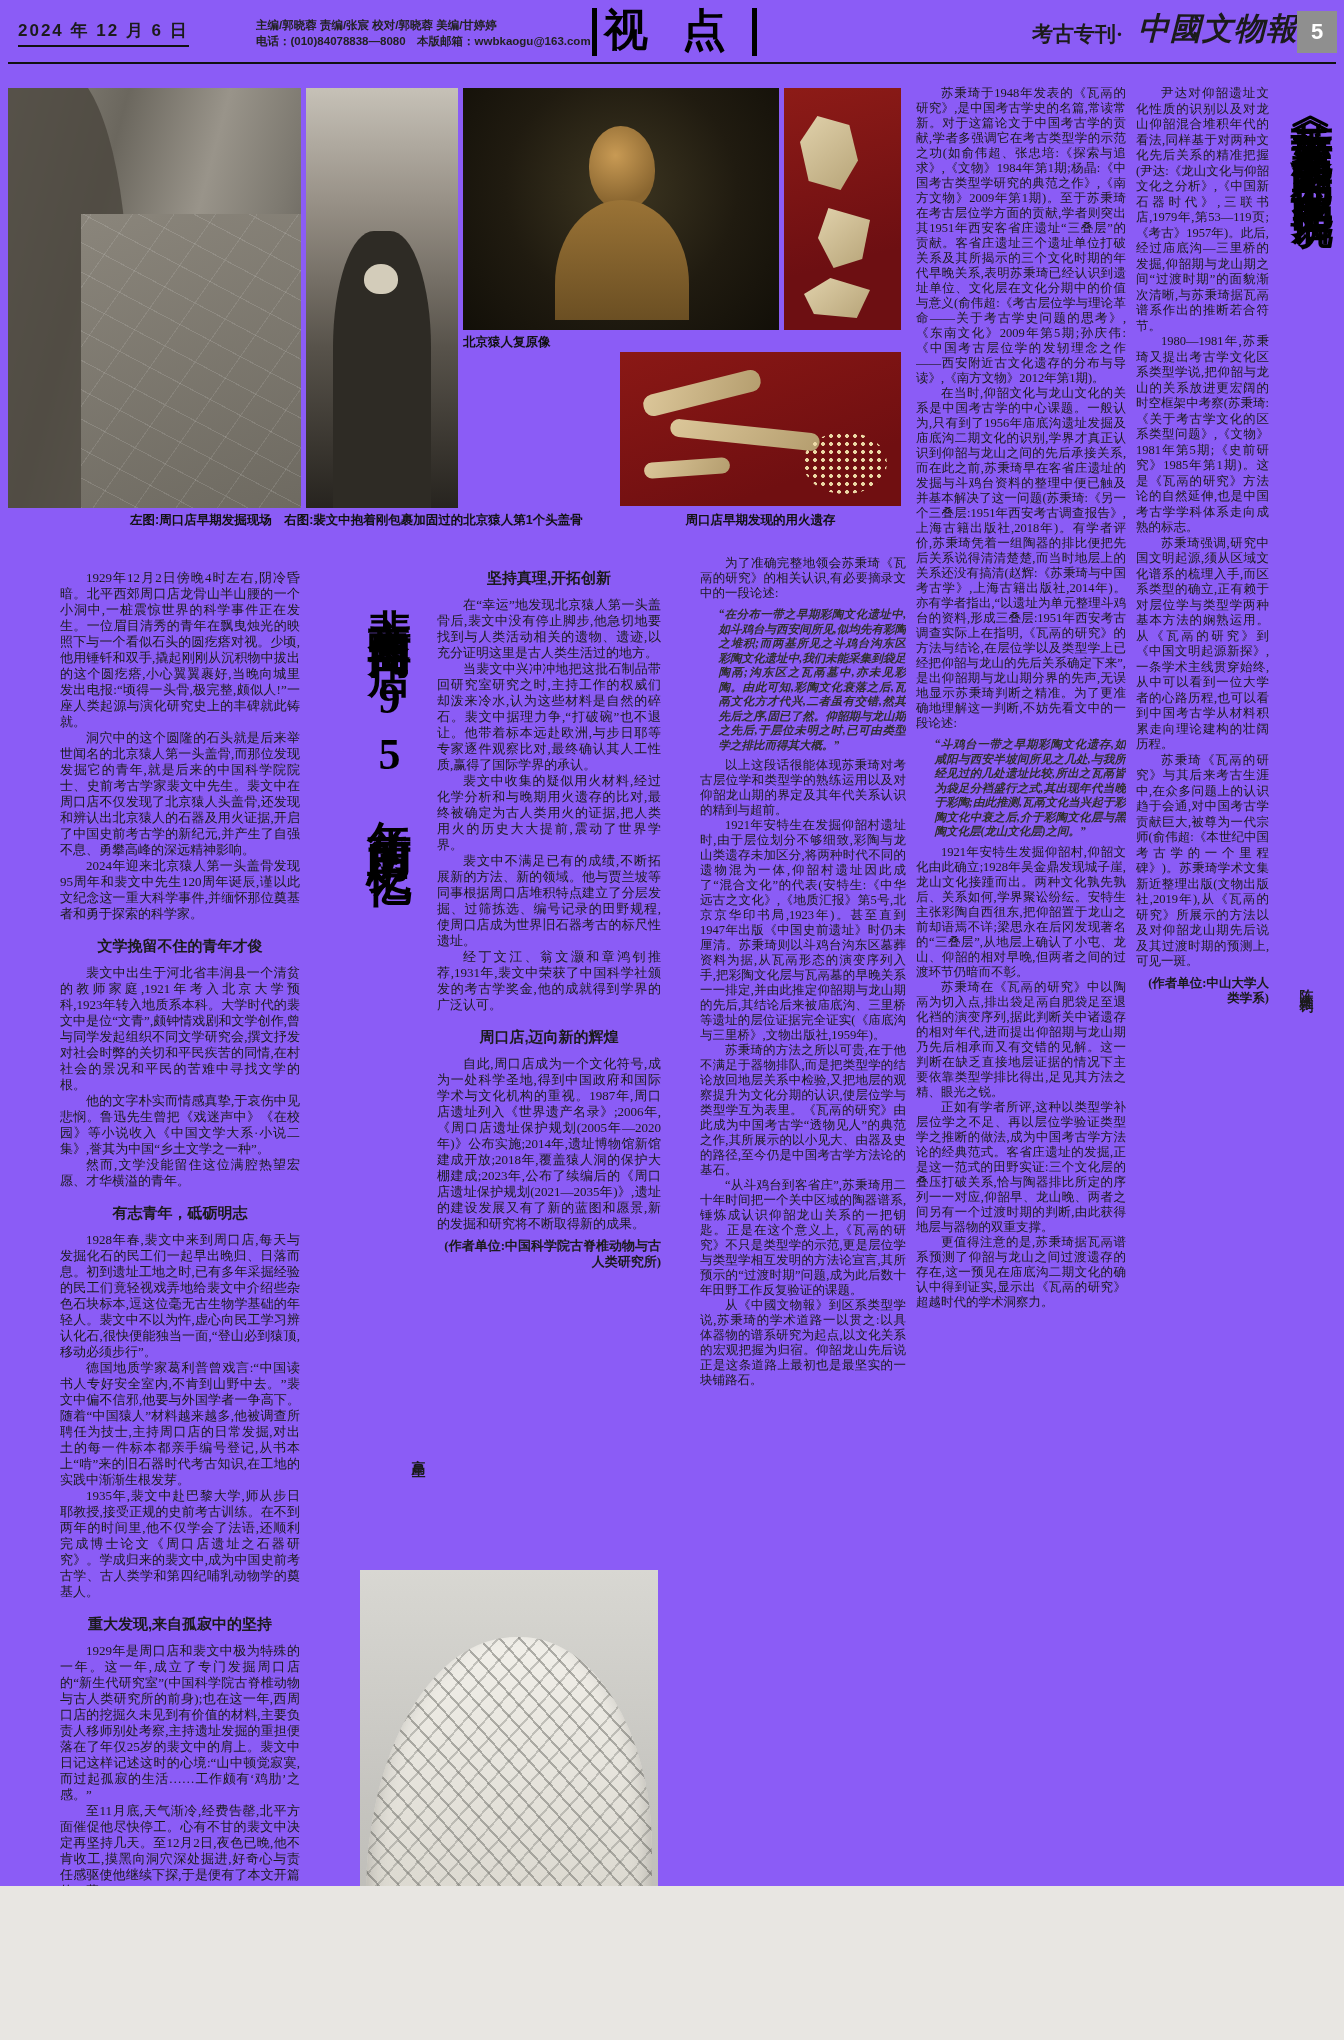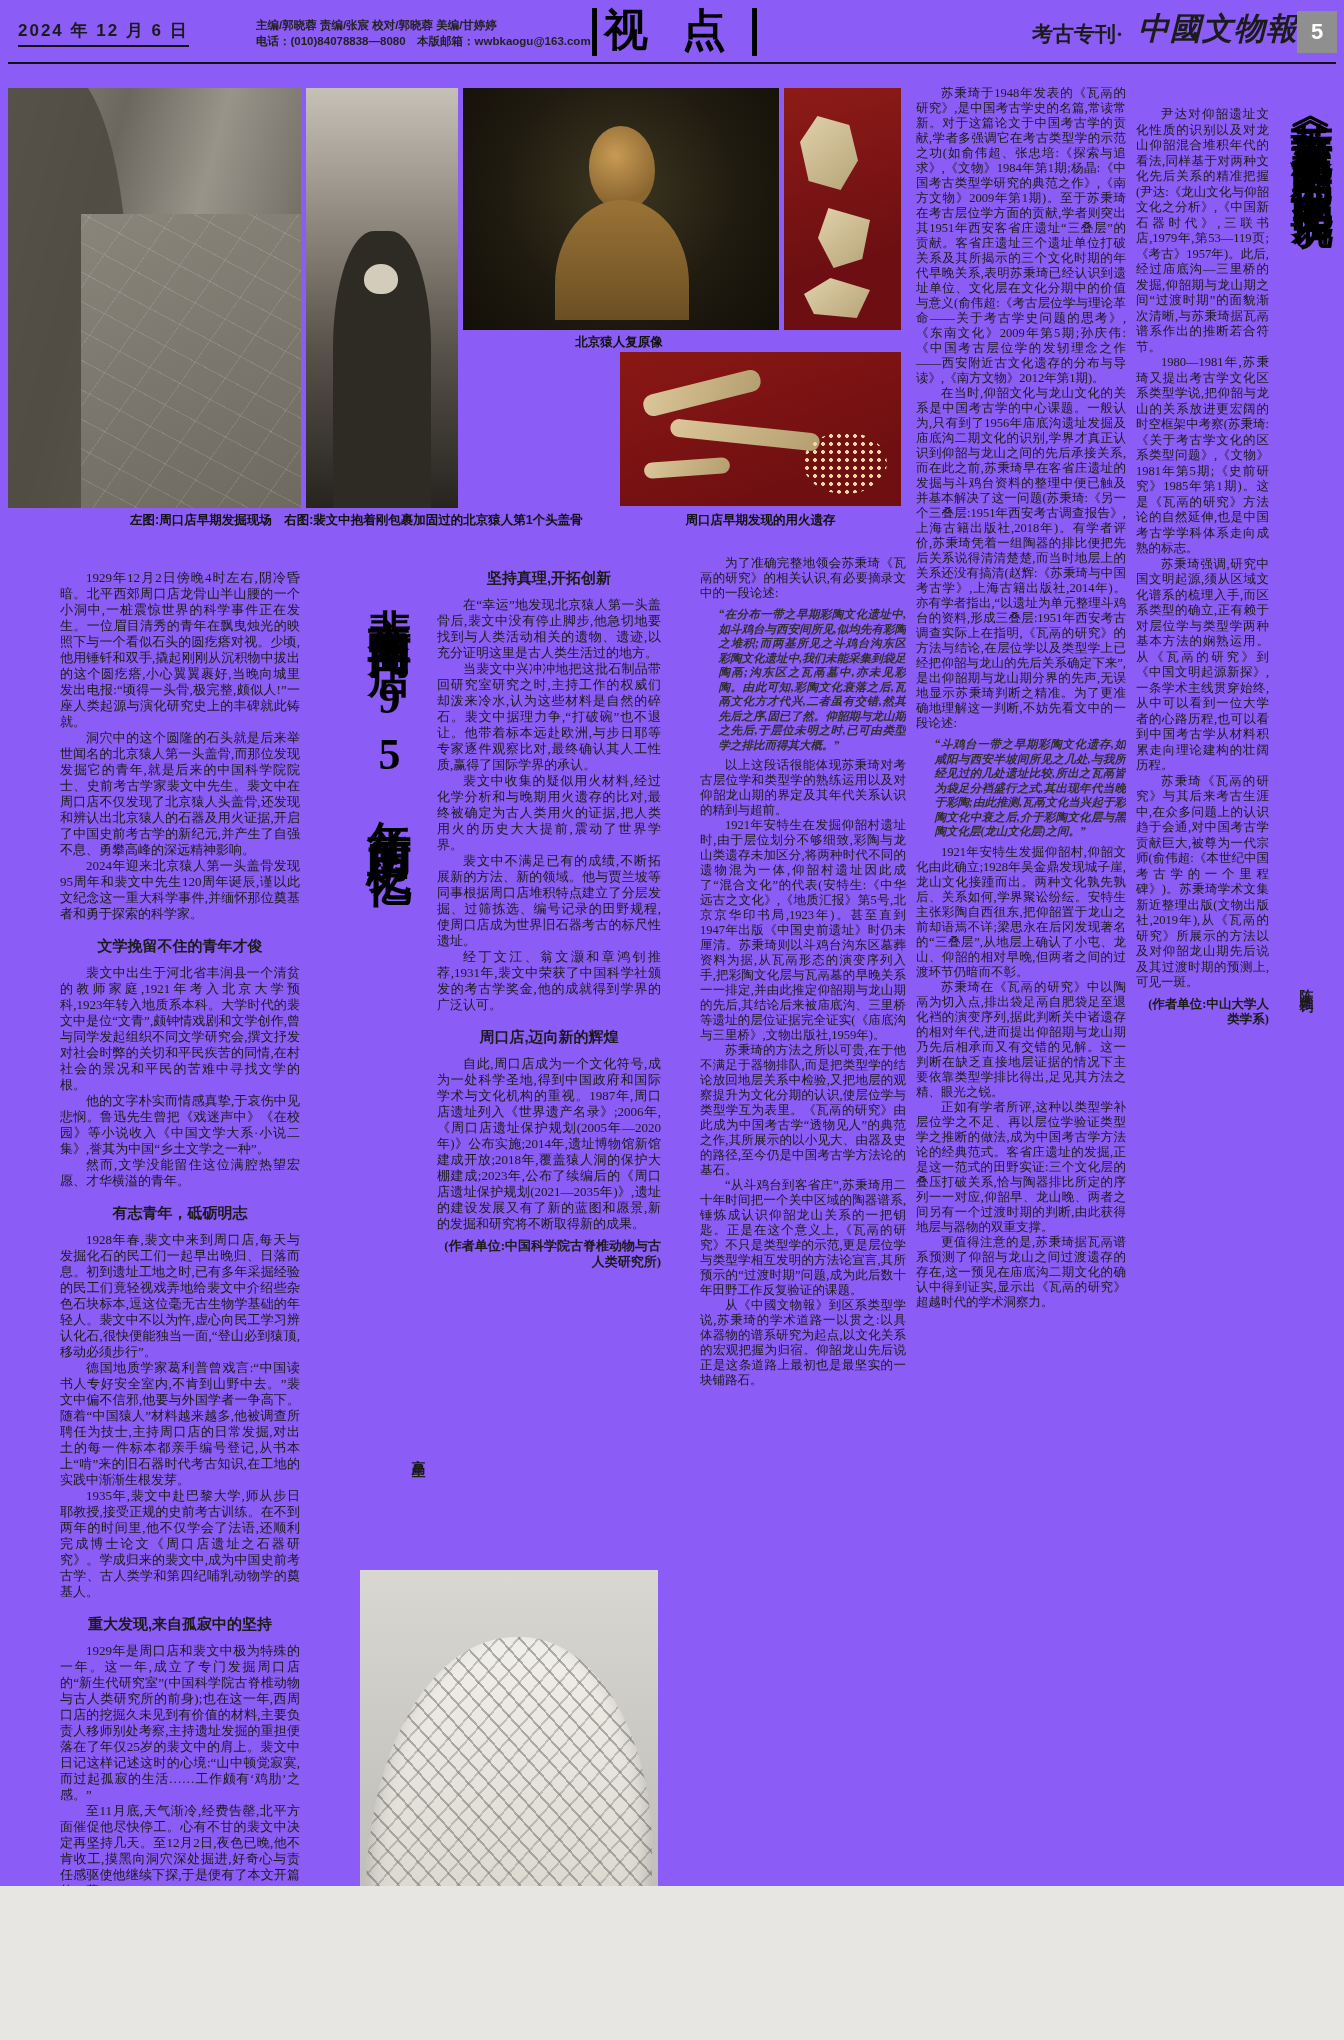--- a/index.html
+++ b/index.html
@@ -45,35 +45,35 @@
   .s2{left:34px;top:120px;width:52px;height:60px;clip-path:polygon(20% 0,100% 20%,85% 85%,30% 100%,0 50%);}
   .s3{left:20px;top:190px;width:66px;height:40px;clip-path:polygon(0 40%,40% 0,100% 30%,80% 100%,15% 90%);}
   .ph5{left:620px;top:352px;width:281px;height:154px;background:linear-gradient(160deg,#8a1815,#700f11 75%);}
   .bone{position:absolute;background:linear-gradient(120deg,#dcc79a,#b49d6e);border-radius:10px;}
   .b1{left:22px;top:30px;width:120px;height:22px;transform:rotate(-14deg);}
   .b2{left:50px;top:74px;width:150px;height:18px;transform:rotate(6deg);}
   .b3{left:24px;top:108px;width:86px;height:16px;transform:rotate(-4deg);}
   .dots{position:absolute;right:14px;bottom:12px;width:84px;height:62px;border-radius:50%;
        background:radial-gradient(#ecd9a6 1.6px,transparent 2.2px);background-size:8px 8px;}
   .capL{left:130px;top:512px;width:540px;}
-  .capBust{left:463px;top:334px;width:312px;text-align:center;font-family:Liberation Serif, serif;}
+  .capBust{left:463px;top:334px;width:312px;text-align:left;font-family:Liberation Serif, serif;}
   .capFire{left:620px;top:512px;width:281px;text-align:center;}
   
   .col{text-align:justify;overflow:hidden;}
   .col p.para{margin:0;text-indent:2em;}
   .colL{font:13px/16px "Liberation Serif","DejaVu Serif",serif;}
   .colR{font:12.5px/15px "Liberation Serif","DejaVu Serif",serif;}
   .sec-h{font:700 15px/1 "Liberation Sans","DejaVu Sans",sans-serif;text-align:center;margin:16px 0 12px;}
   .quote{font:italic 700 11.5px/14.5px "Liberation Serif",serif;color:#30302e;margin:6px 0 6px 1.6em;text-indent:0;}
   .unit{margin:6px 0 0;text-align:right;font-weight:700;text-indent:0;}
   .c-left1{left:60px;top:570px;width:240px;height:1440px;}
   .c-left2{left:437px;top:554px;width:224px;height:998px;}
   .c-ra{left:700px;top:556px;width:206px;height:1452px;}
   .c-rb{left:916px;top:86px;width:210px;height:1924px;}
-  .c-rc{left:1136px;top:86px;width:133px;height:1924px;line-height:15.5px;margin-top:21px;}
+  .c-rc{left:1136px;top:86px;width:133px;height:1924px;line-height:15.5px;}
   
   .vtitle{writing-mode:vertical-rl;text-orientation:upright;font-weight:700;color:#000;
           font-family:"Liberation Serif","DejaVu Serif",serif;white-space:nowrap;}
   .vt-left{left:360px;top:574px;font-size:44px;letter-spacing:7px;height:1380px;}
   .vt-right{left:1284px;top:88px;font-size:42px;letter-spacing:5px;height:1000px;}
   .vauthor{writing-mode:vertical-rl;text-orientation:upright;font:700 14px/1 "Liberation Sans",sans-serif;letter-spacing:5px;}
   .va-left{left:412px;top:1448px;}
   .va-right{left:1300px;top:978px;}
   
   .ph6{left:360px;top:1570px;width:298px;height:420px;background:linear-gradient(#d8d7d2 0%,#c5c4bf 55%,#b9b8b3 100%);}

